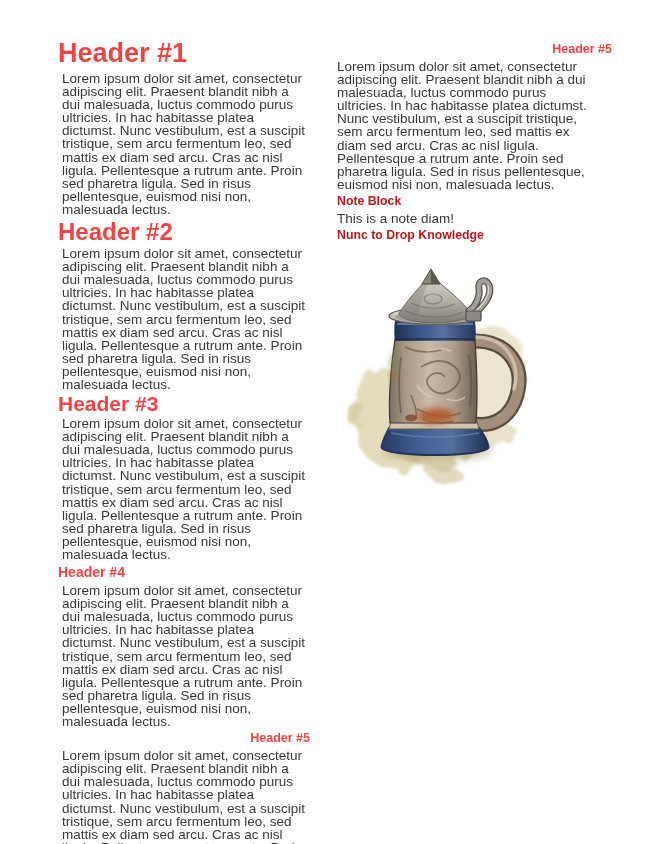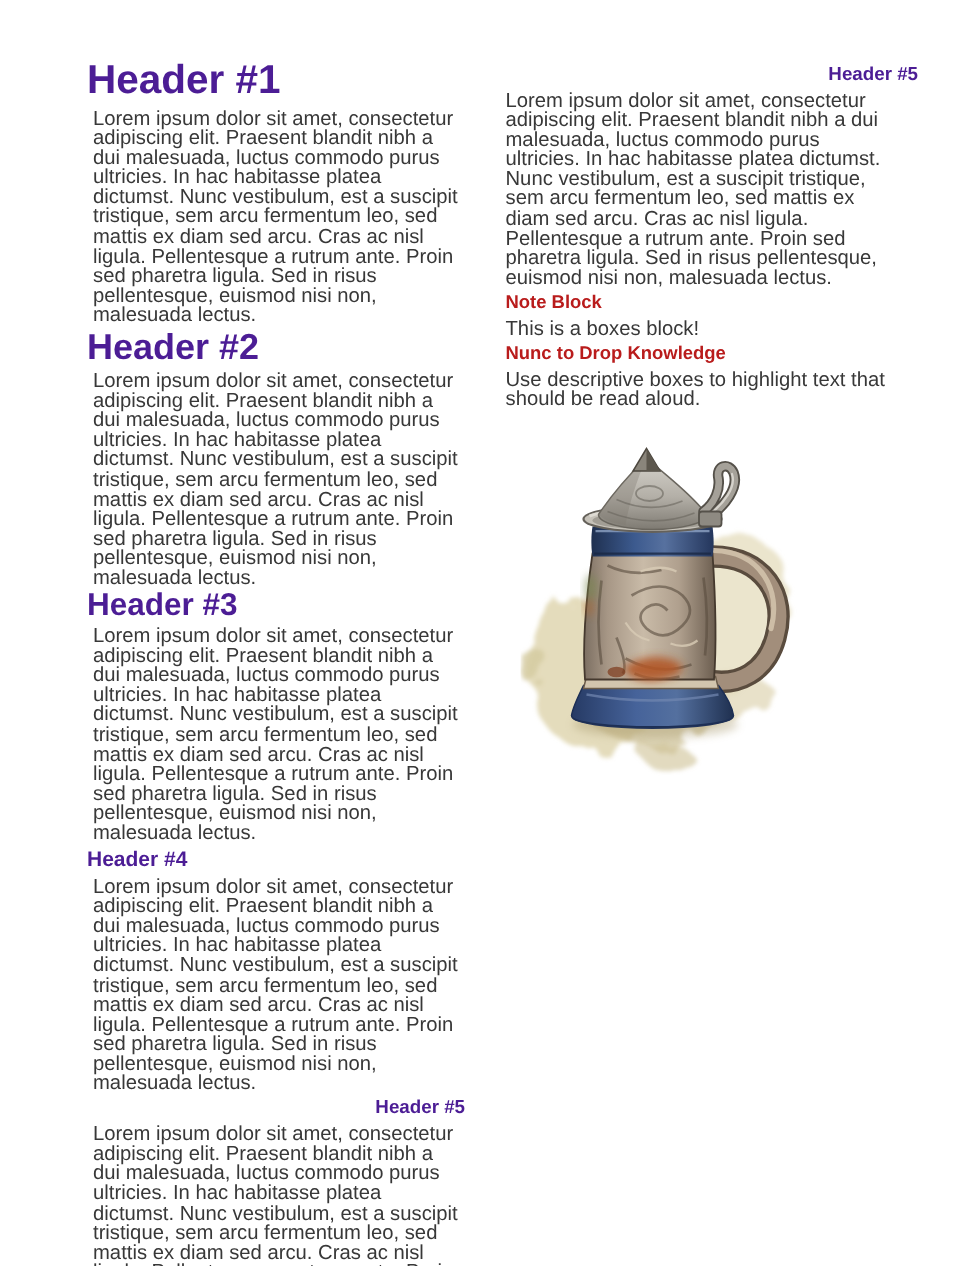--- a/index.html
+++ b/index.html
@@ -4,21 +4,21 @@
 <style>
   html,body{margin:0;padding:0;background:#ffffff;}
   .page{
     position:relative;width:652px;height:844px;overflow:hidden;
     background:#ffffff;color:#383838;
     font-family:"Liberation Sans", sans-serif;
   }
   .col{position:absolute;top:38px;}
   .col-left{left:58px;width:252px;}
   .col-right{left:333px;width:279px;top:40px;}
-  h1,h2,h3,h4,h5{margin:0;color:#4c1d95;font-weight:700;font-family:inherit;}
+  h1,h2,h3,h4,h5{margin:0;color:#ef4444;font-weight:700;font-family:inherit;}
   h1{font-size:27px;line-height:30px;margin-bottom:3px;}
   h2{font-size:24px;line-height:23px;margin-top:2px;margin-bottom:1px;}
   h3{font-size:21px;line-height:18px;margin-top:3px;margin-bottom:1px;}
   h4{font-size:14px;line-height:15px;margin-top:3px;margin-bottom:2px;}
   h5{font-size:12.5px;line-height:13px;margin-top:3px;margin-bottom:2px;text-align:right;}
   p{margin:4px;font-size:13.5px;line-height:13.1px;}
   .col-right p.lorem{width:252px;}
   .mini-head{font-weight:700;font-size:12.3px;color:#b91c1c;margin-top:1px;}
   .inline-bold{font-weight:700;color:#222;}
   .illustration{margin:25px 0 0 14px;width:200px;height:220px;}
@@ -44,24 +44,23 @@
 
     <h5>Header #5</h5>
     <p class="lorem">Lorem ipsum dolor sit amet, consectetur adipiscing elit. Praesent blandit nibh a dui malesuada, luctus commodo purus ultricies. In hac habitasse platea dictumst. Nunc vestibulum, est a suscipit tristique, sem arcu fermentum leo, sed mattis ex diam sed arcu. Cras ac nisl ligula. Pellentesque a rutrum ante. Proin sed pharetra ligula. Sed in risus pellentesque, euismod nisi non, malesuada lectus.</p>
   </div>
 
   <div class="col col-right">
     <h5>Header #5</h5>
     <p class="lorem">Lorem ipsum dolor sit amet, consectetur adipiscing elit. Praesent blandit nibh a dui malesuada, luctus commodo purus ultricies. In hac habitasse platea dictumst. Nunc vestibulum, est a suscipit tristique, sem arcu fermentum leo, sed mattis ex diam sed arcu. Cras ac nisl ligula. Pellentesque a rutrum ante. Proin sed pharetra ligula. Sed in risus pellentesque, euismod nisi non, malesuada lectus.</p>
 
     <p class="mini-head">Note Block</p>
-    <p>This is a boxes block!</p>
+    <p>This is a note diam!</p>
 
     <p class="mini-head">Nunc to Drop Knowledge</p>
-    <p>Use descriptive boxes to highlight text that should be read aloud.</p>
 
 
     <div class="illustration">
       <svg width="200" height="220" viewBox="0 0 200 220" xmlns="http://www.w3.org/2000/svg">
         <defs>
           <filter id="wc" x="-25%" y="-25%" width="150%" height="150%">
             <feTurbulence type="fractalNoise" baseFrequency="0.035" numOctaves="3" seed="7" result="n"></feTurbulence>
             <feDisplacementMap in="SourceGraphic" in2="n" scale="22"></feDisplacementMap>
             <feGaussianBlur stdDeviation="1.4"></feGaussianBlur>
           </filter>

